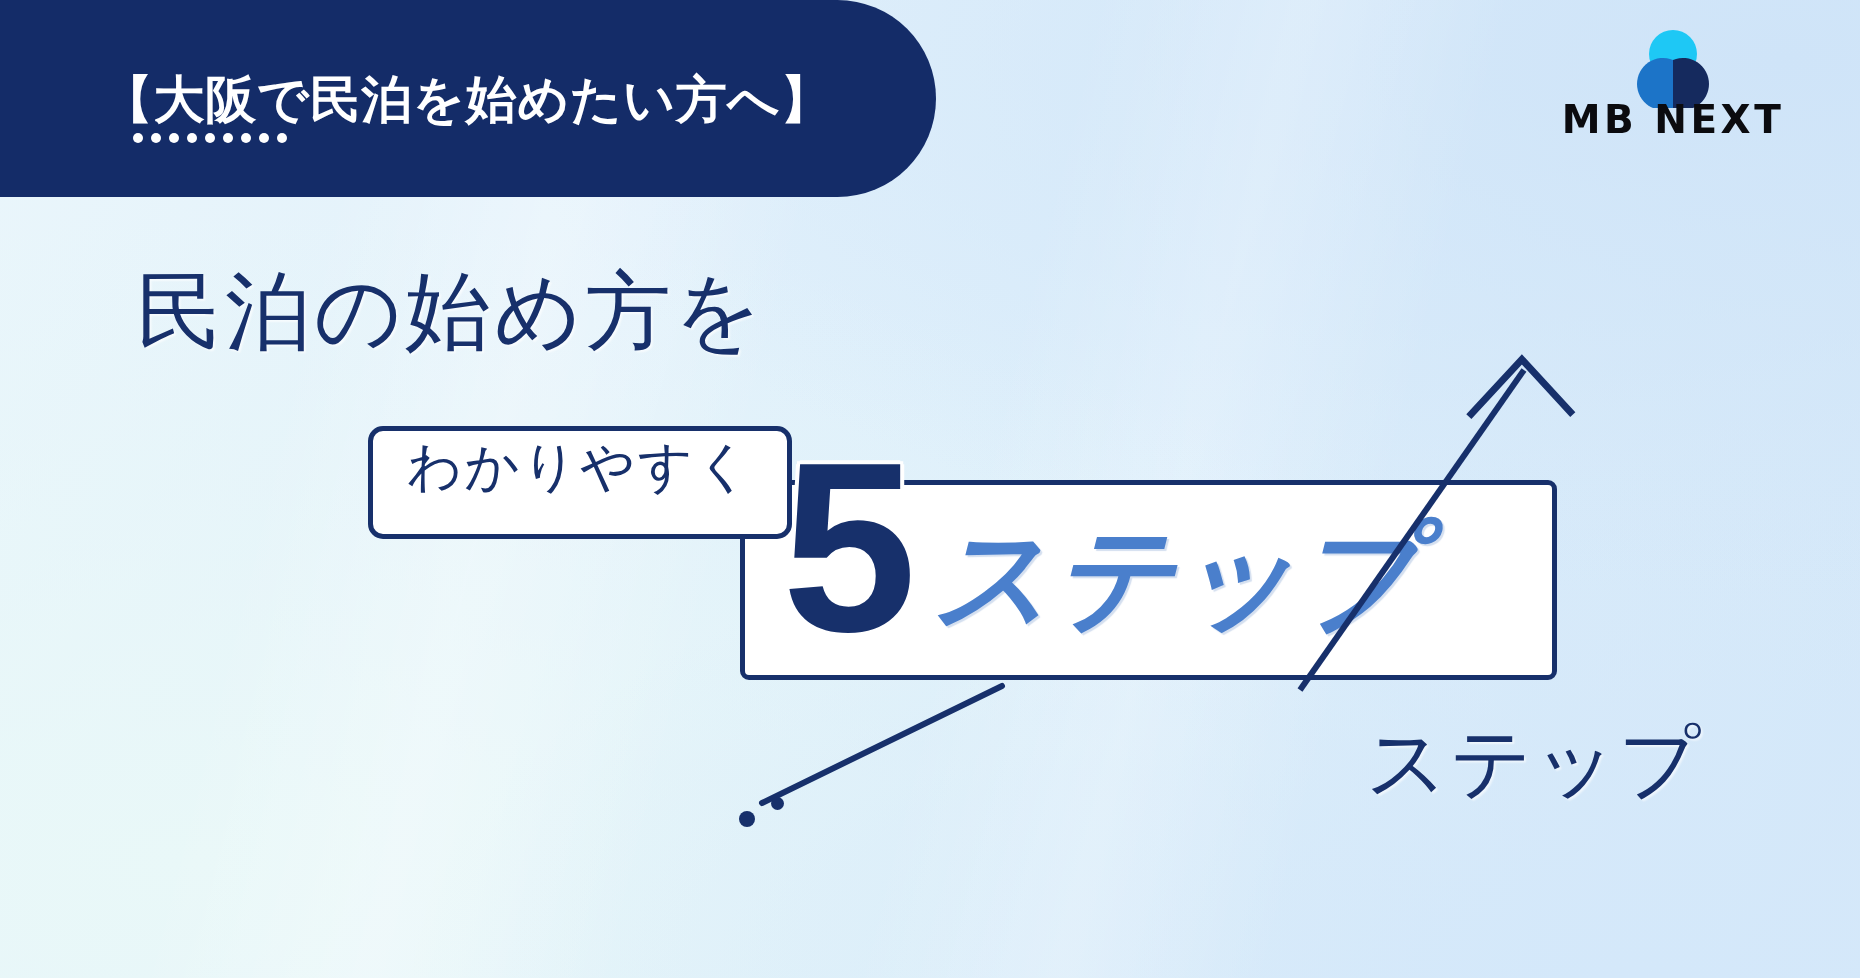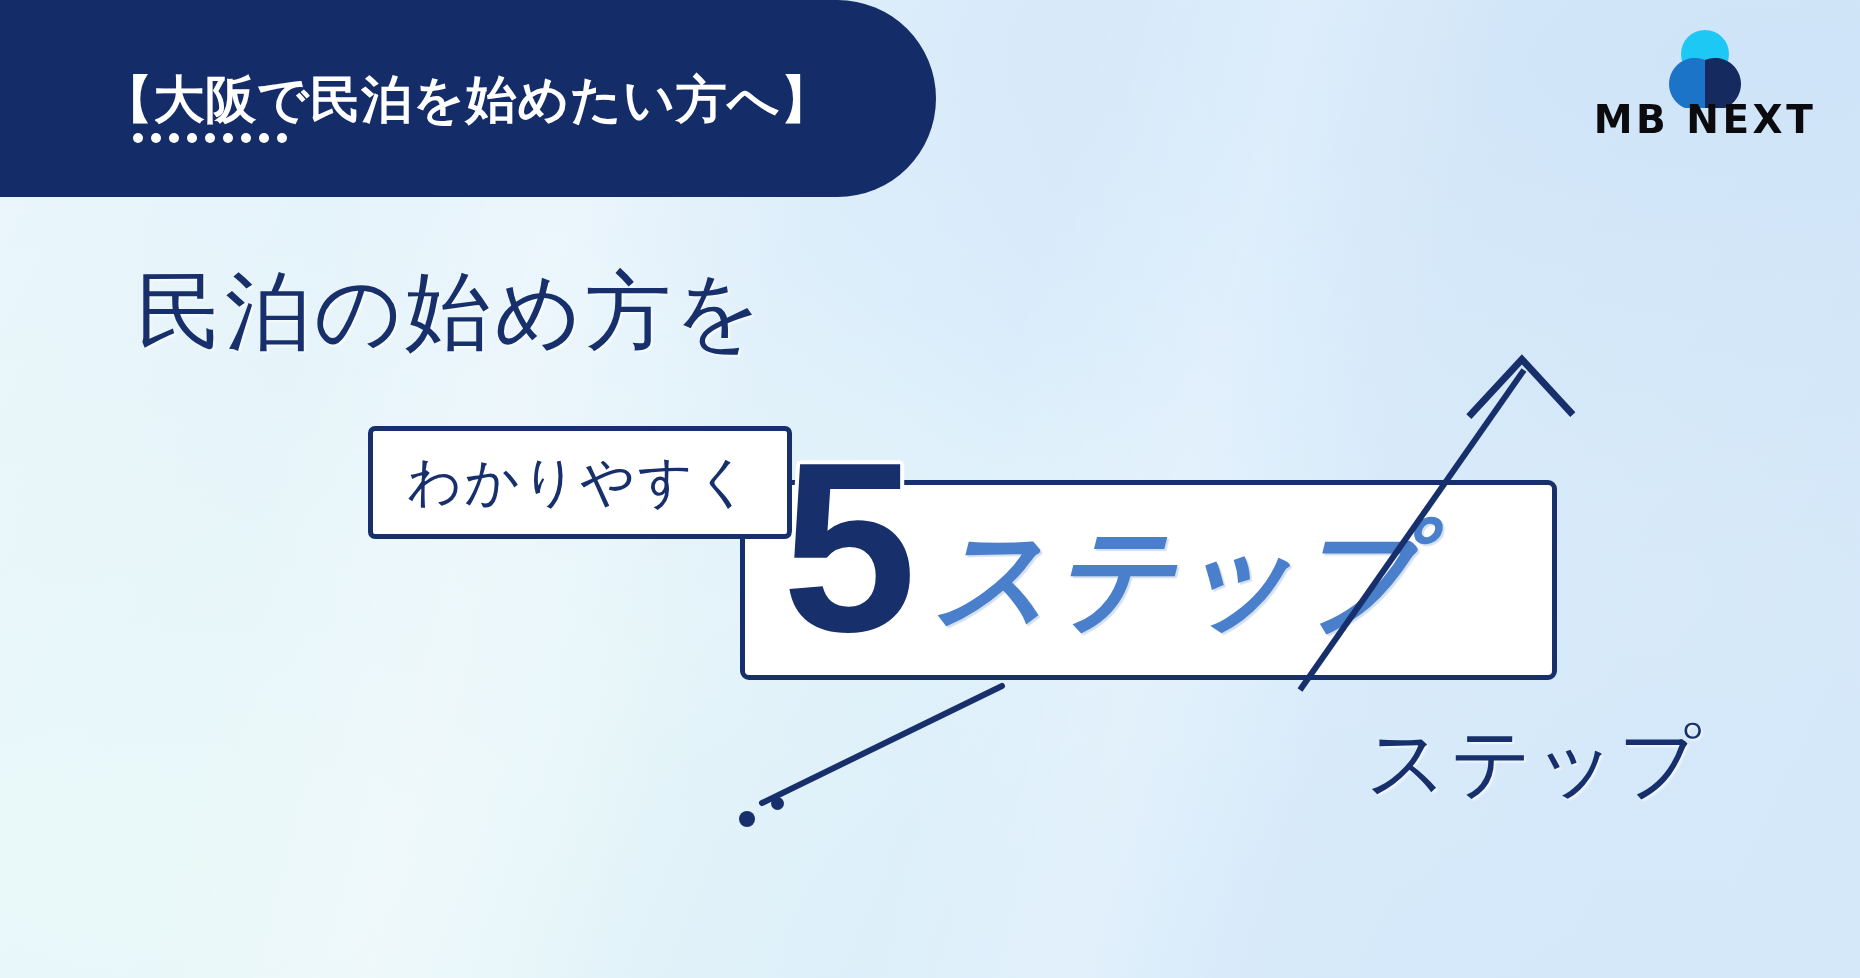--- a/index.html
+++ b/index.html
@@ -73,21 +73,21 @@
     display: block;
     width: 10px;
     height: 10px;
     border-radius: 50%;
     background: #ffffff;
   }
 
   
   .logo {
     position: absolute;
-    right: 40px;
+    right: 72px;
     top: 30px;
     width: 230px;
     height: 112px;
     margin-left: 8px;
   }
   .logo-mark { position: absolute; left: 50%; top: 0; transform: translateX(-50%); }
   .logo-text {
     position: absolute;
     left: 0; right: 0;
     bottom: 0;
@@ -138,23 +138,22 @@
 
   
   .box-small {
     position: absolute;
     left: 368px;
     top: 426px;
     width: 424px;
     height: 113px;
     background: #ffffff;
     border: 5px solid #17306b;
-    border-radius: 7px;
-    display: flex;
-    align-items: center;
+    border-radius: 15px;
+    display: flex;
     justify-content: center;
     z-index: 4;
   }
   .box-small span {
     color: #17306b;
     font-family: "DejaVu Sans", "Liberation Sans", sans-serif;
     font-size: 54px;
     font-weight: 500;
     letter-spacing: 0.045em;
     white-space: nowrap;

